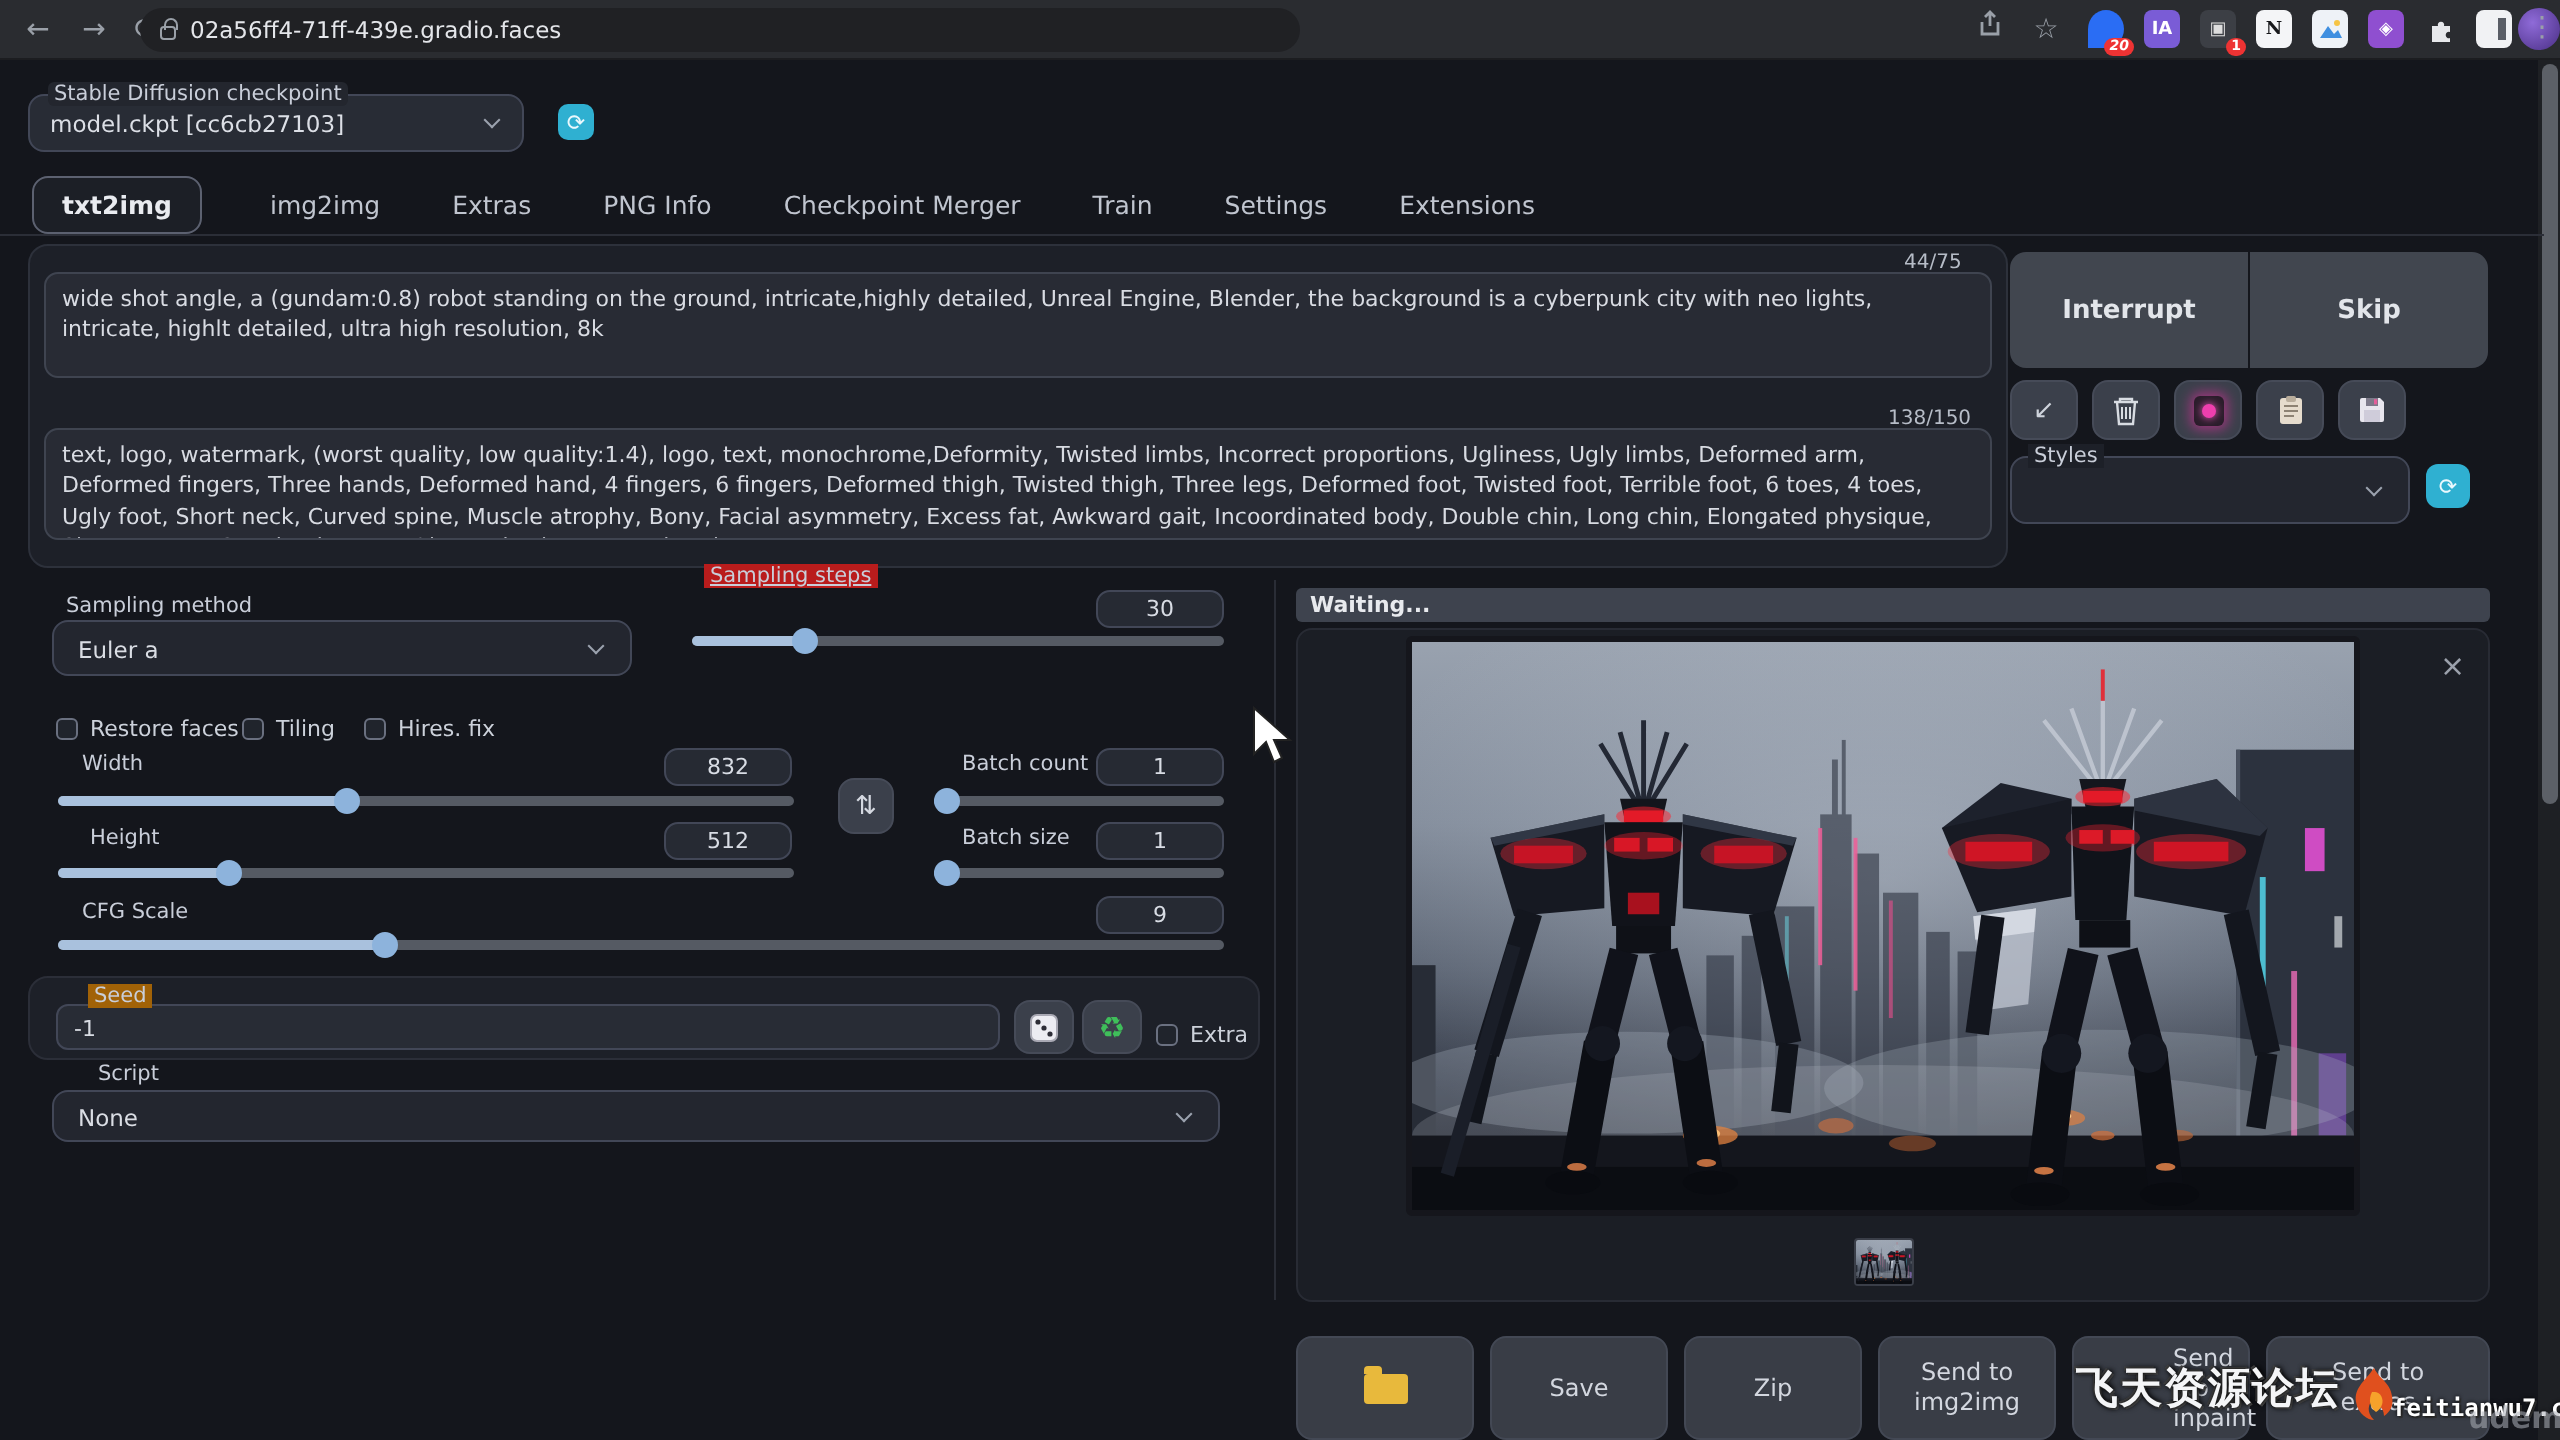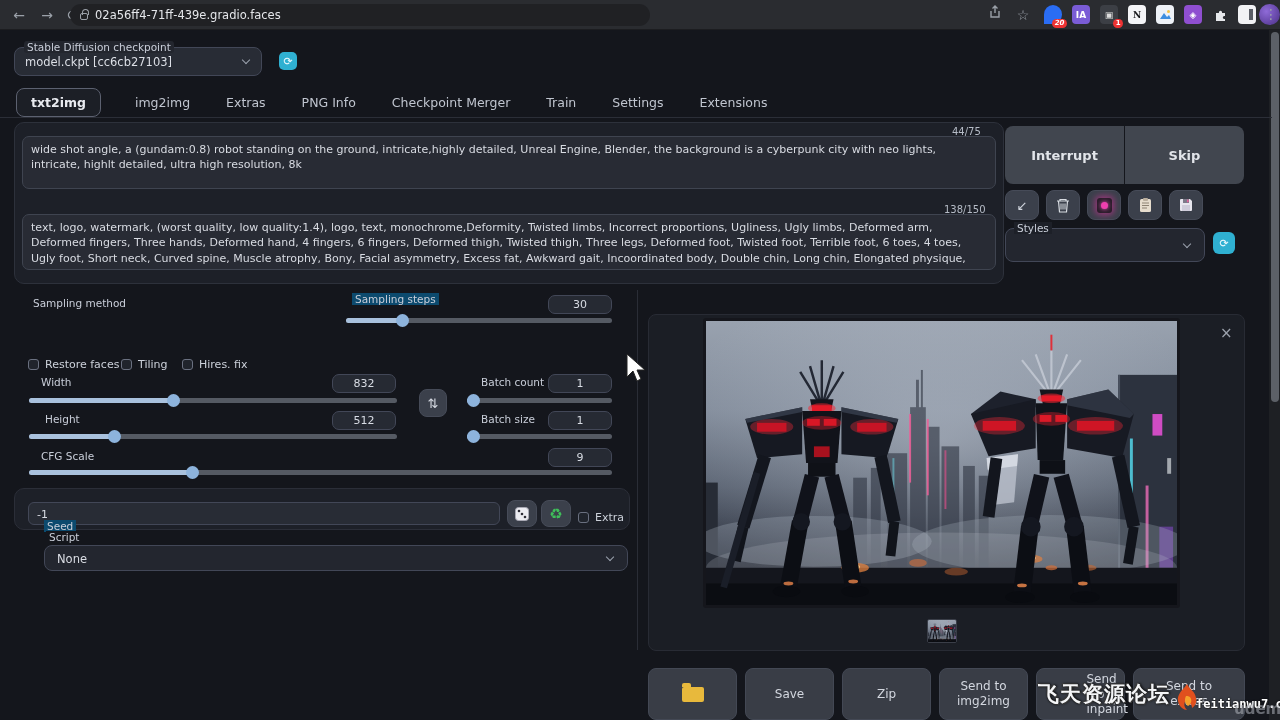--- a/index.html
+++ b/index.html
@@ -294,22 +294,26 @@
       </svg>
   </div>
 
   <span class="blk-label" style="left:1014px;top:222px;background:#1d2028;">Styles</span>
   <div class="box" style="left:1005px;top:228px;width:200px;height:34px;background:#23262f;">
     <span class="chev" style="right:14px;top:12px;"></span>
   </div>
   <div class="cyanbtn" style="left:1213px;top:232px;width:22px;height:22px;border-radius:6px;">⟳</div>
 
   <span class="blk-label" style="left:30px;top:297px;background:#14161c;">Sampling method</span>
-
-  <span class="blk-label" style="left:352px;top:293px;background:#0c4a6e;">Sampling steps</span>
+  <div class="box" style="left:26px;top:310px;width:290px;height:28px;background:#23262f;">
+    <span style="position:absolute;left:12px;top:7px;font-size:11.5px;color:#dadde4;">Euler a</span>
+    <span class="chev" style="right:14px;top:9px;"></span>
+  </div>
+
+  <span class="blk-label" style="left:352px;top:282px;background:#b91c1c;text-decoration:underline;">Sampling steps</span>
   <div class="valbox" style="left:548px;top:295px;width:64px;height:19px;">30</div>
   <div class="slider" style="left:346px;top:318px;width:266px;">
     <div class="fill" style="width: 21%;">
         <span class="thumb"></span>
       </div>
   </div>
 
   <div style="position:absolute;left:28px;top:353px;">
     <span class="cb"></span><span class="cb-label">Restore faces</span>
   </div>
@@ -358,47 +362,50 @@
 
   <span class="blk-label" style="left:38px;top:450px;background:#14161c;">CFG Scale</span>
   <div class="valbox" style="left:548px;top:448px;width:64px;height:19px;">9</div>
   <div class="slider" style="left:29px;top:470px;width:583px;">
     <div class="fill" style="width: 28%;">
         <span class="thumb"></span>
       </div>
   </div>
 
   <div style="position:absolute;left:14px;top:488px;width:616px;height:42px;background:#1d2028;border:1px solid #2b2e38;border-radius:10px;"></div>
-  <span class="blk-label" style="left:44px;top:520px;background:#0c4a6e;">Seed</span>
+  <span class="blk-label" style="left:44px;top:492px;background:#a16207;">Seed</span>
   <div class="box" style="left:28px;top:502px;width:472px;height:23px;border-radius:6px;">
     <span style="position:absolute;left:8px;top:5px;font-size:11px;color:#d8dce3;">-1</span>
   </div>
   <div class="iconbtn" style="left:507px;top:500px;width:30px;height:27px;">
     <svg width="14" height="14" viewBox="0 0 14 14">
         <rect x="0.5" y="0.5" width="13" height="13" rx="3" fill="#ececf2" stroke="#a9a9b4"></rect>
         <circle cx="4" cy="4" r="1.3" fill="#2c2c36"></circle>
         <circle cx="7" cy="7" r="1.3" fill="#2c2c36"></circle>
         <circle cx="10" cy="10" r="1.3" fill="#2c2c36"></circle>
       </svg>
   </div>
   <div class="iconbtn" style="left:541px;top:500px;width:30px;height:27px;color:#3fbf5a;font-size:15px;">
     <span>♻</span>
   </div>
   <div style="position:absolute;left:578px;top:506px;">
     <span class="cb"></span><span class="cb-label">Extra</span>
   </div>
 
   <span class="blk-label" style="left:46px;top:531px;background:#14161c;">Script</span>
-  <div class="box" style="left:44px;top:545px;width:584px;height:26px;background:#23262f;">
+  <div class="box" style="left:26px;top:545px;width:584px;height:26px;background:#23262f;">
     <span style="position:absolute;left:12px;top:6px;font-size:11.5px;color:#dadde4;">None</span>
     <span class="chev" style="right:14px;top:8px;"></span>
   </div>
 
   <div style="position:absolute;left:637px;top:290px;width:1px;height:360px;background:#2a2d36;"></div>
 
+  <div style="position:absolute;left:648px;top:294px;width:597px;height:17px;background:#3e434e;border-radius:3px;display:flex;align-items:center;">
+    <span style="font-size:11px;font-weight:bold;color:#e8eaee;padding-left:7px;">Waiting...</span>
+  </div>
 
   <div style="position:absolute;left:648px;top:314px;width:597px;height:337px;background:#1b1e25;border:1px solid #282b34;border-radius:8px;"></div>
   <span style="position:absolute;left:1220px;top:324px;font-size:15px;color:#9ba1ac;z-index:5;">×</span>
 
   <div style="position:absolute;left:703px;top:318px;width:477px;height:290px;background:#0c0d12;border:3px solid #15161c;border-radius:3px;overflow:hidden;z-index:2;">
     <svg width="471" height="284" viewBox="0 0 480 290" preserveAspectRatio="none">
         <use href="#genart"></use>
       </svg>
   </div>
 

